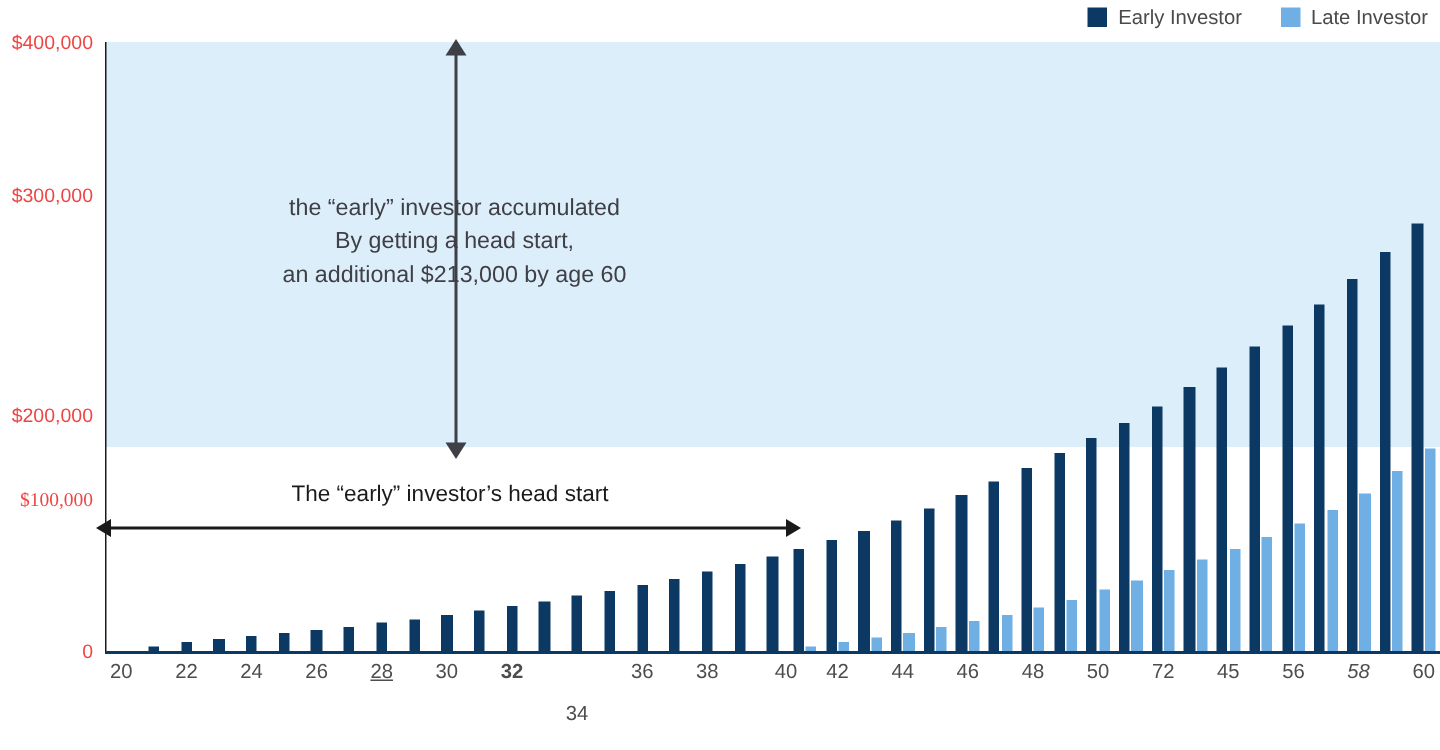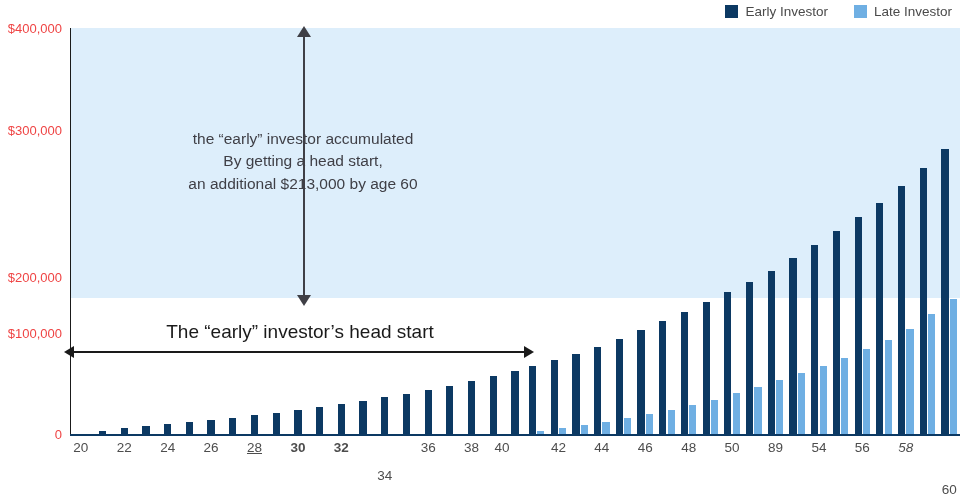--- a/index.html
+++ b/index.html
@@ -91,21 +91,21 @@
     border-top:6px solid transparent;border-bottom:6px solid transparent;
     border-right:10px solid #1a1a1a;
   }
   .arrow-right{
     left:524px;top:346px;
     border-top:6px solid transparent;border-bottom:6px solid transparent;
     border-left:10px solid #1a1a1a;
   }
   .anno-headstart{
     position:absolute;left:110px;top:321px;width:380px;
-    text-align:center;font-size:19px;color:#1a1a1a;
+    text-align:center;font-size:15px;color:#1a1a1a;
   }
 </style>
 </head>
 <body>
 
 <div id="chart-root">
 
   <div class="legend">
     <div class="legend-item">
       <span class="legend-swatch" id="sw0" style="background: rgb(12, 57, 99);"></span>
@@ -182,48 +182,48 @@
       <div class="bar bar-late" style="background: rgb(111, 175, 227); width: 7.2px; height: 119.77px; left: 858.039px;"></div>
       <div class="bar bar-early" style="background: rgb(12, 57, 99); width: 7.2px; height: 285.215px; left: 871.346px;"></div>
       <div class="bar bar-late" style="background: rgb(111, 175, 227); width: 7.2px; height: 134.995px; left: 879.746px;"></div>
     </div>
 
   <div class="axis-y"></div>
   <div class="axis-x"></div>
 
   <div class="ylabels" id="y-labels">
       <div class="ylabel" style="top: 434px;">0</div>
-      <div class="ylabel" style="top: 332.5px;">$100,000</div>
+      <div class="ylabel" style="top: 332.5px; font-family: Liberation Serif, serif;">$100,000</div>
       <div class="ylabel" style="top: 231px; margin-top: 46px;">$200,000</div>
       <div class="ylabel" style="top: 129.5px;">$300,000</div>
       <div class="ylabel" style="top: 28px;">$400,000</div>
     </div>
 
   <div class="xlabels" id="x-labels">
       <div class="xlabel" style="left: 80.8537px;">20</div>
       <div class="xlabel" style="left: 124.268px;">22</div>
       <div class="xlabel" style="left: 167.683px;">24</div>
       <div class="xlabel" style="left: 211.098px;">26</div>
       <div class="xlabel" style="left: 254.512px; text-decoration: underline;">28</div>
-      <div class="xlabel" style="left: 297.927px; font-weight: bold;">30</div>
+      <div class="xlabel" style="left: 297.927px;">30</div>
       <div class="xlabel" style="left: 341.341px; font-weight: bold;">32</div>
       <div class="xlabel" style="left: 384.756px; margin-top: 28px;">34</div>
       <div class="xlabel" style="left: 428.171px;">36</div>
       <div class="xlabel" style="left: 471.585px;">38</div>
-      <div class="xlabel" style="left: 502px;">40</div>
+      <div class="xlabel" style="left: 524px;">40</div>
       <div class="xlabel" style="left: 558.415px;">42</div>
       <div class="xlabel" style="left: 601.829px;">44</div>
       <div class="xlabel" style="left: 645.244px;">46</div>
       <div class="xlabel" style="left: 688.659px;">48</div>
       <div class="xlabel" style="left: 732.073px;">50</div>
-      <div class="xlabel" style="left: 775.488px;">89</div>
-      <div class="xlabel" style="left: 818.902px;">54</div>
+      <div class="xlabel" style="left: 775.488px;">72</div>
+      <div class="xlabel" style="left: 818.902px;">45</div>
       <div class="xlabel" style="left: 862.317px;">56</div>
       <div class="xlabel" style="left: 905.732px; font-style: italic;">58</div>
-      <div class="xlabel" style="left: 949.146px; margin-top: 42px;">60</div>
+      <div class="xlabel" style="left: 949.146px;">60</div>
     </div>
 
   <div class="anno-vert-line"></div>
   <div class="arrow-head arrow-up"></div>
   <div class="arrow-head arrow-down"></div>
 
   <div class="anno-box">
     <div>the “early” investor accumulated</div>
     <div>By getting a head start,</div>
     <div>an additional $213,000 by age 60</div>

